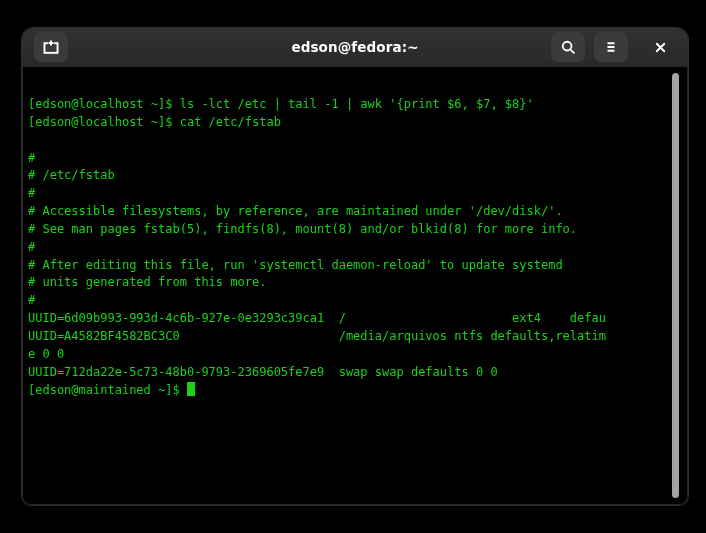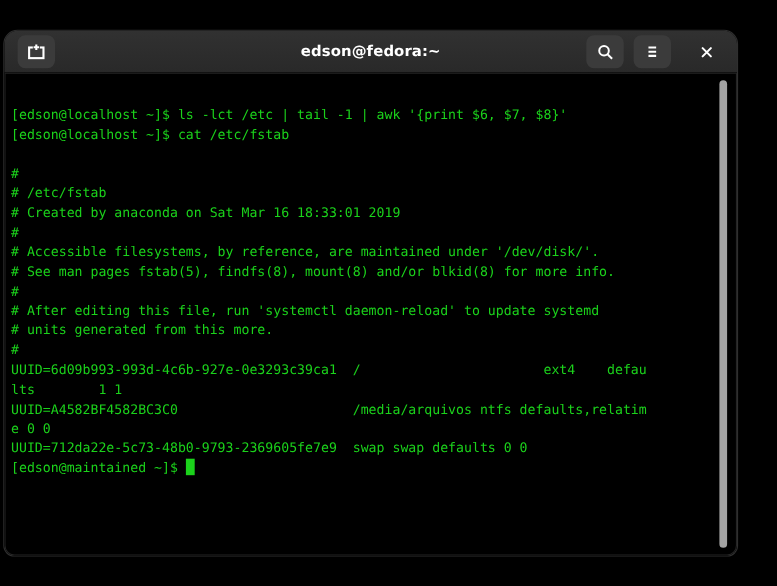--- a/index.html
+++ b/index.html
@@ -1,21 +1,21 @@
 <!DOCTYPE html>
 <html><head>
 <meta charset="utf-8">
 <style>
   html,body{margin:0;padding:0;}
   body{
     width:706px;height:533px;background:#000;position:relative;overflow:hidden;
     font-family:"DejaVu Sans",sans-serif;
   }
   .window{
-    position:absolute;left:4px;top:28px;width:666px;height:477px;
+    position:absolute;left:22px;top:28px;width:666px;height:477px;
     background:#000;border-radius:12px 12px 9px 9px;
     box-shadow:0 0 0 1px #2f2f2f;
   }
   .titlebar{
     position:relative;height:38px;
     background:linear-gradient(180deg,#313131,#292929);
     border-bottom:1px solid #171717;
     border-radius:12px 12px 0 0;
   }
   .tb-btn{
@@ -100,30 +100,28 @@
     </div>
   </div>
 
   <div class="screen">
     <div class="term-text">
       <div class="term-line">[edson@localhost ~]$ ls -lct /etc | tail -1 | awk '{print $6, $7, $8}'</div>
       <div class="term-line">[edson@localhost ~]$ cat /etc/fstab</div>
       <div class="term-line"></div>
       <div class="term-line">#</div>
       <div class="term-line"># /etc/fstab</div>
-      <div class="term-line"># Created by anaconda on Sat Mar 16 18:33:01 2019</div>
       <div class="term-line">#</div>
       <div class="term-line"># Accessible filesystems, by reference, are maintained under '/dev/disk/'.</div>
       <div class="term-line"># See man pages fstab(5), findfs(8), mount(8) and/or blkid(8) for more info.</div>
       <div class="term-line">#</div>
       <div class="term-line"># After editing this file, run 'systemctl daemon-reload' to update systemd</div>
       <div class="term-line"># units generated from this more.</div>
       <div class="term-line">#</div>
       <div class="term-line">UUID=6d09b993-993d-4c6b-927e-0e3293c39ca1  /                       ext4    defau</div>
-      <div class="term-line">lts        1 1</div>
       <div class="term-line">UUID=A4582BF4582BC3C0                      /media/arquivos ntfs defaults,relatim</div>
       <div class="term-line">e 0 0</div>
       <div class="term-line">UUID=712da22e-5c73-48b0-9793-2369605fe7e9  swap swap defaults 0 0</div>
       <div class="term-line"><span>[edson@maintained ~]$ </span><span class="cursor"></span></div>
     </div>
     <div class="scrollbar"></div>
   </div>
 
 </div>
 

